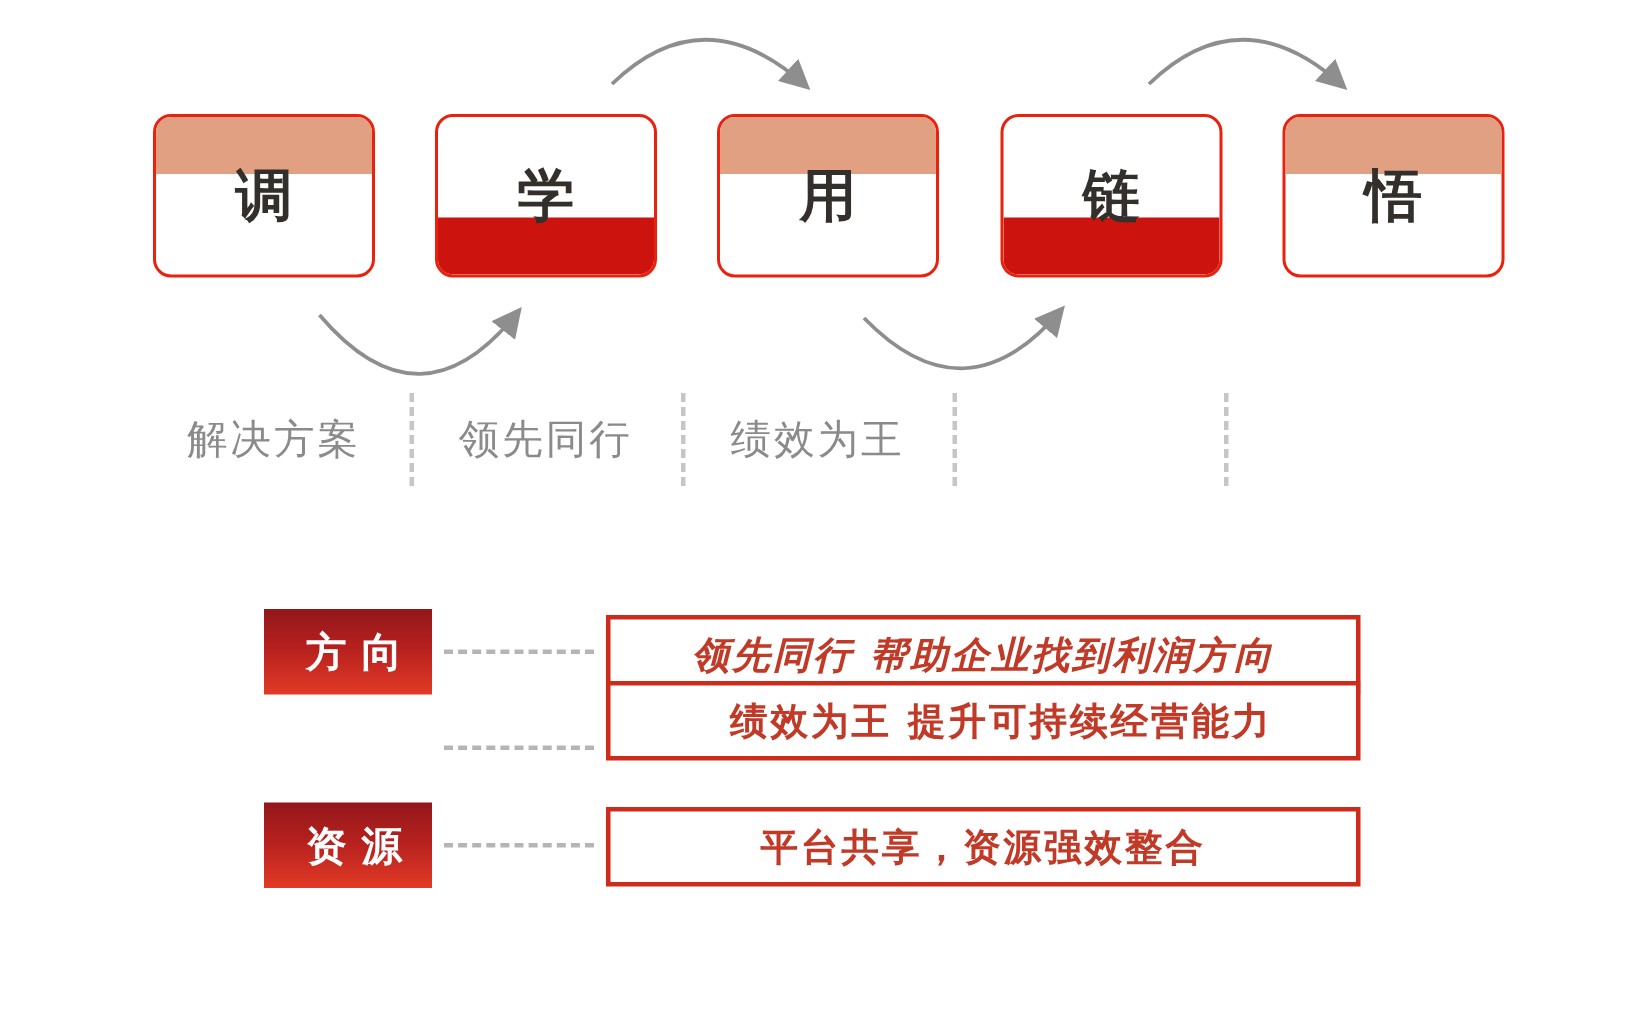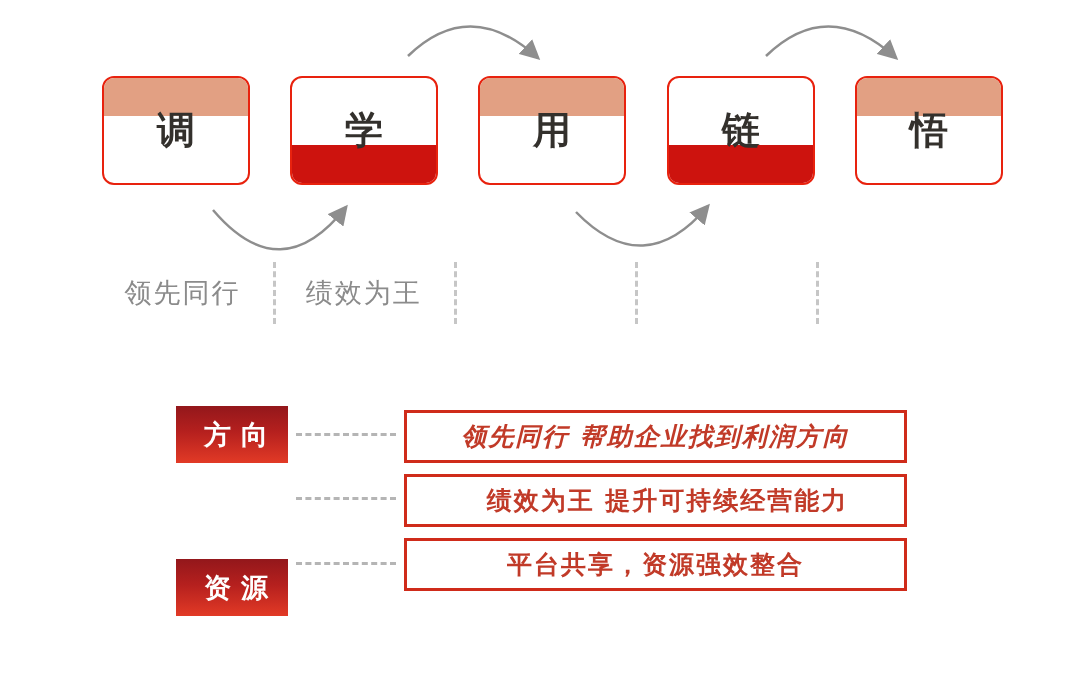--- a/index.html
+++ b/index.html
@@ -107,21 +107,21 @@
     justify-content: center;
     color: #ffffff;
     font-size: 27px;
     font-weight: 700;
     letter-spacing: 10px;
     padding-left: 18px;
     white-space: nowrap;
   }
   .key-0 { top: 406px; }
   .key-1 { top: 470px; }
-  .key-2 { top: 535px; margin-top: 24px; }
+  .key-2 { top: 535px; }
 
   .connector {
     position: absolute;
     left: 296px;
     width: 100px;
     height: 0;
     border-top: 3px dashed #b5b5b5;
   }
   .conn-0 { top: 433px; }
   .conn-1 { top: 497px; }
@@ -137,21 +137,21 @@
     display: flex;
     align-items: center;
     justify-content: center;
     color: #c13a28;
     font-size: 25px;
     font-weight: 700;
     letter-spacing: 2px;
     white-space: nowrap;
   }
   .desc-0 { top: 410px; font-style: italic; }
-  .desc-1 { top: 474px; padding-left: 24px; }
+  .desc-1 { top: 454px; padding-left: 24px; }
   .desc-2 { top: 538px; }
 </style>
 </head>
 <body>
 
 <div class="stage">
 
   <svg class="arrows-svg" viewBox="0 0 1089 330" xmlns="http://www.w3.org/2000/svg">
     <defs>
       <marker id="arrowhead" viewBox="0 0 10 10" refX="8.5" refY="5" markerWidth="8" markerHeight="8" orient="auto" markerUnits="strokeWidth">
@@ -179,20 +179,21 @@
   <div class="card card-3">
     <div class="bar-bottom"></div>
     <div class="char">链</div>
   </div>
   <div class="card card-4">
     <div class="bar-top"></div>
     <div class="char">悟</div>
   </div>
 
   <div class="labels-row">
+    <div class="step-label">解决方案</div>
     <div class="step-label">领先同行</div>
     <div class="step-label">绩效为王</div>
   </div>
   <div class="label-divider divider-0"></div>
   <div class="label-divider divider-1"></div>
   <div class="label-divider divider-2"></div>
   <div class="label-divider divider-3"></div>
 
   <div class="key-box key-0">方向</div>
   <div class="key-box key-2">资源</div>

